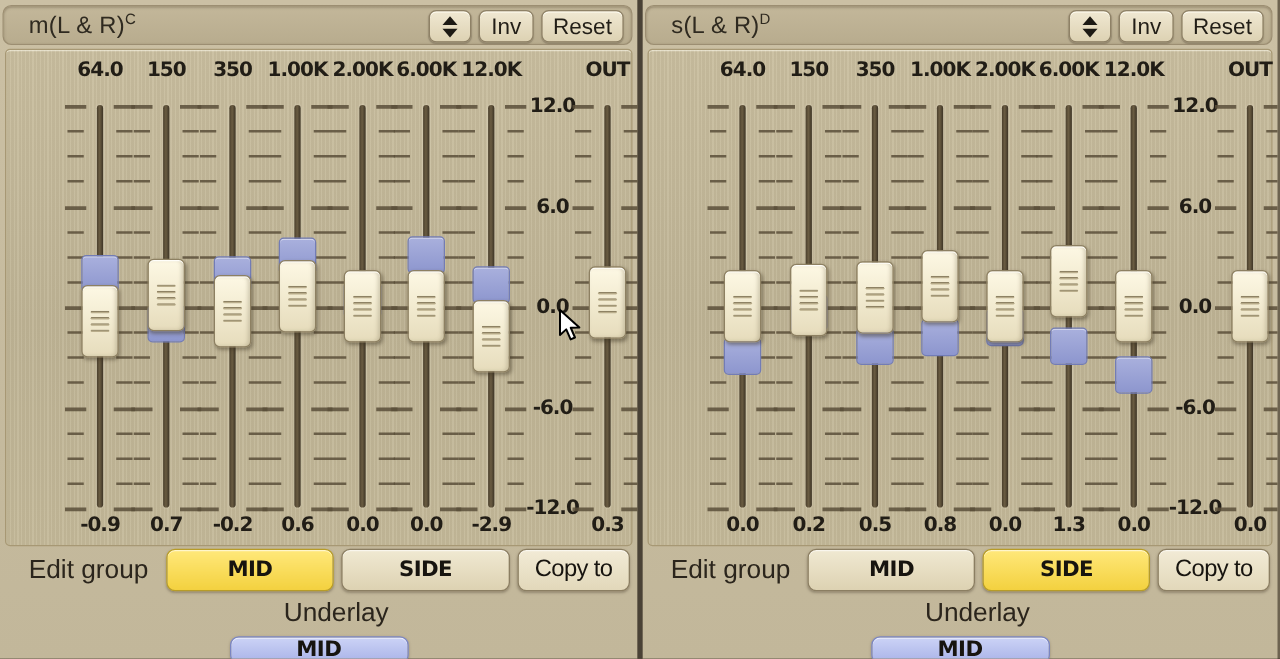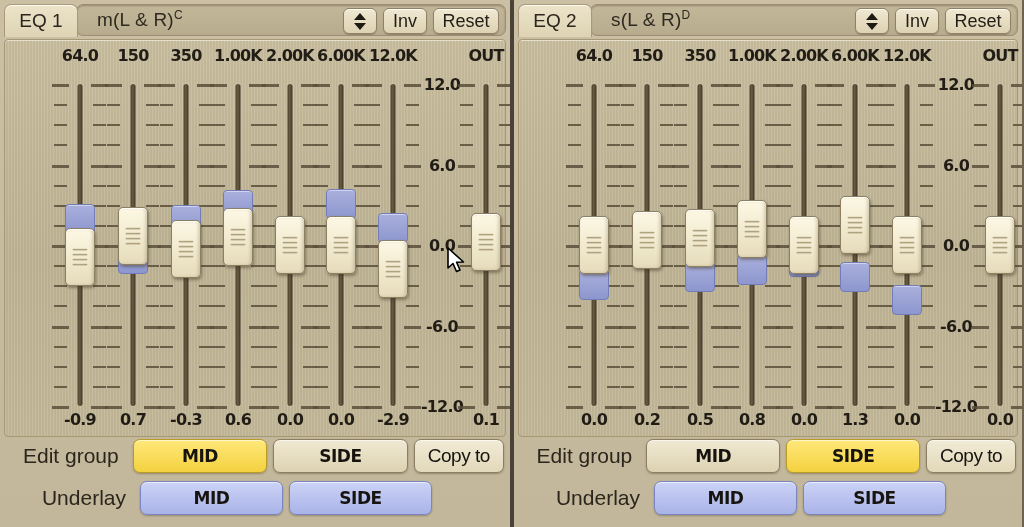--- a/index.html
+++ b/index.html
@@ -224,21 +224,21 @@
   .footer {
     position: absolute;
     left: 6px; right: 6px; bottom: 6px;
     height: 84px;
   }
   .frow {
     display: flex; align-items: center;
     height: 38px;
     gap: 6px;
   }
-  .frow + .frow { margin-top: 4px; }
+  .frow + .frow { margin-top: 4px; flex-direction: column; }
   .flabel {
     width: 128px;
     text-align: right;
     padding-right: 8px;
     font-size: 21px;
     color: #2b251c;
   }
   .seg {
     height: 34px;
     border-radius: 7px;
@@ -264,23 +264,20 @@
 
   
   .cursor { position: absolute; z-index: 60; pointer-events: none; }
 </style>
 </head>
 <body>
 
 <div id="app">
     <div class="panel">
       <div class="titlebar">
-        <div class="eq-tab">
-          <span>EQ 1</span>
-        </div>
         <div class="title-field">
           <div class="title-text"><span>m(L &amp; R)</span><sup>C</sup></div>
           <div class="tb-buttons">
             <div class="btn spin">
               <div class="spin-arrows">
                 <div class="tri-up"></div>
                 <div class="tri-dn"></div>
               </div>
             </div>
             <div class="btn inv">Inv</div>
@@ -683,47 +680,44 @@
               <i></i>
               <i></i>
               <i></i>
               <i></i>
             </div>
           </div>
         </div>
         <div class="val-row">
           <div class="val-lbl" style="left: 75px;">-0.9</div>
           <div class="val-lbl" style="left: 128px;">0.7</div>
-          <div class="val-lbl" style="left: 181px;">-0.3</div>
+          <div class="val-lbl" style="left: 181px;">-0.2</div>
           <div class="val-lbl" style="left: 233px;">0.6</div>
           <div class="val-lbl" style="left: 285px;">0.0</div>
           <div class="val-lbl" style="left: 336px;">0.0</div>
           <div class="val-lbl" style="left: 388px;">-2.9</div>
-          <div class="val-lbl" style="left: 481px;">0.1</div>
+          <div class="val-lbl" style="left: 481px;">0.3</div>
         </div>
       </div>
       <div class="footer">
         <div class="frow">
           <div class="flabel">Edit group</div>
           <div class="seg yellow">MID</div>
           <div class="seg cream">SIDE</div>
           <div class="seg copy">Copy to</div>
         </div>
         <div class="frow">
           <div class="flabel">Underlay</div>
           <div class="seg blue">MID</div>
           <div class="seg blue">SIDE</div>
         </div>
       </div>
     </div>
     <div class="panel right">
       <div class="titlebar">
-        <div class="eq-tab">
-          <span>EQ 2</span>
-        </div>
         <div class="title-field">
           <div class="title-text"><span>s(L &amp; R)</span><sup>D</sup></div>
           <div class="tb-buttons">
             <div class="btn spin">
               <div class="spin-arrows">
                 <div class="tri-up"></div>
                 <div class="tri-dn"></div>
               </div>
             </div>
             <div class="btn inv">Inv</div>

